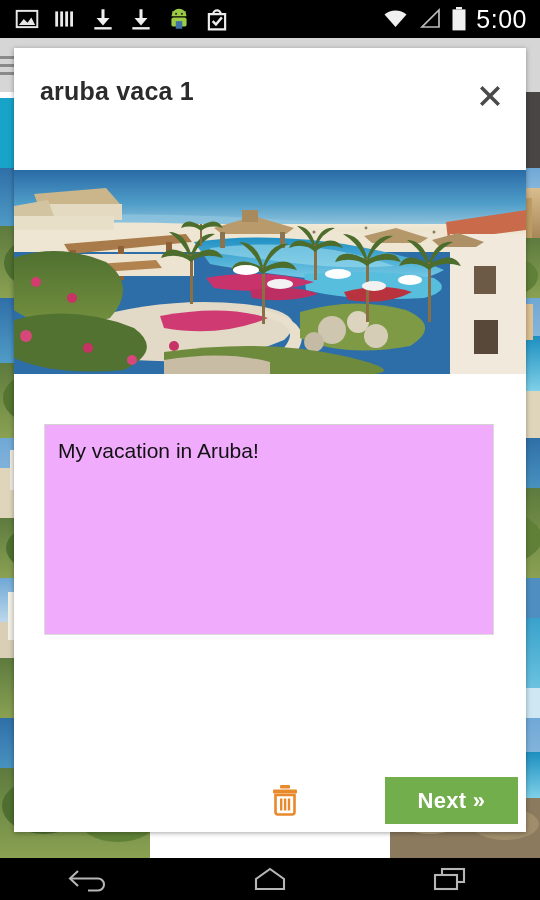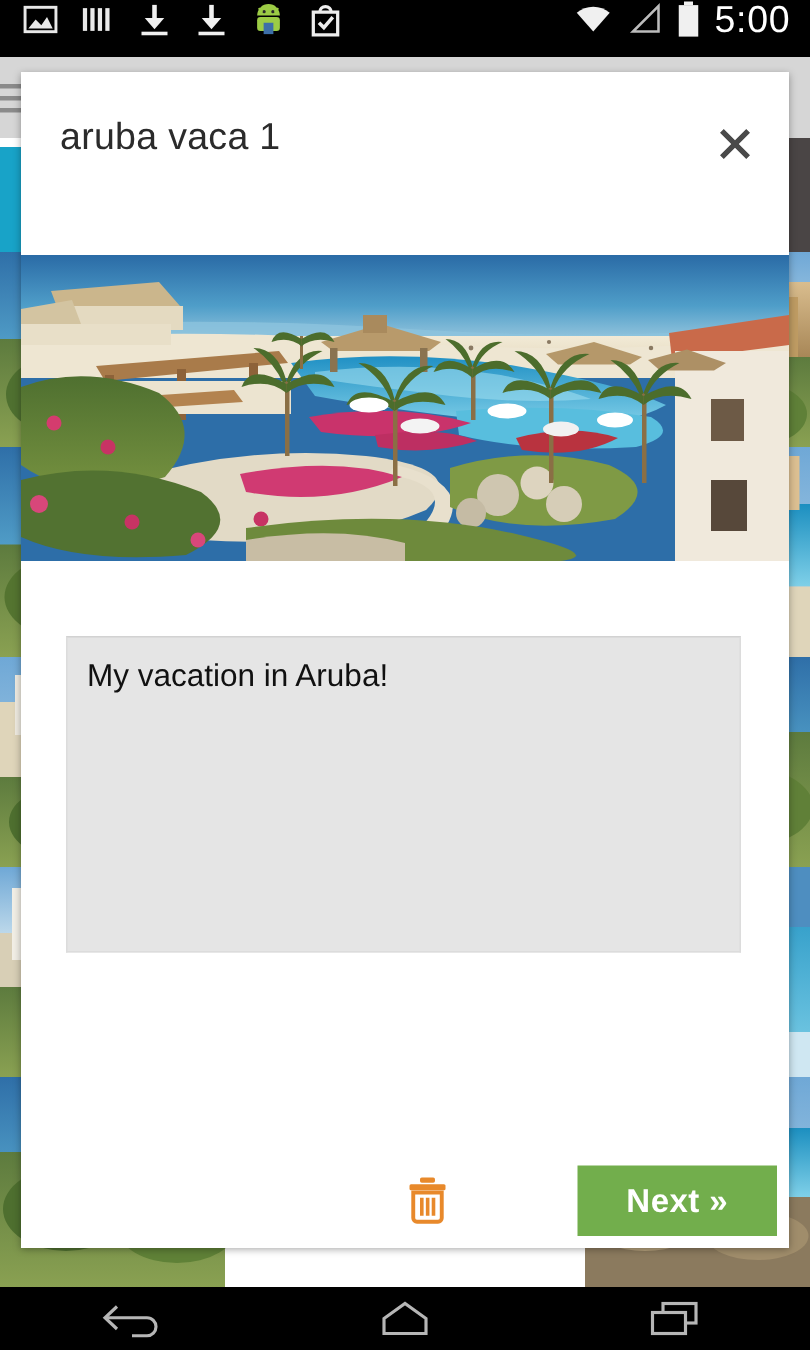--- a/index.html
+++ b/index.html
@@ -7,21 +7,21 @@
     width:540px; height:900px;
     background:#000;
     font-family:"Liberation Sans", sans-serif;
     overflow:hidden;
   }
   #screen { position:relative; width:540px; height:900px; background:#c9c9c9; overflow:hidden; }
 
   
   #statusbar {
     position:absolute; left:0; top:0; width:540px; height:38px;
-    background:#000; display:flex; align-items:flex-start;
+    background:#000; display:flex; align-items:center;
   }
   .sb-left { display:flex; align-items:center; gap:12px; padding-left:14px; }
   .sb-right { margin-left:auto; display:flex; align-items:center; gap:9px; padding-right:13px; }
   .sb-ico { width:26px; height:26px; display:block; }
   #clock { color:#fff; font-size:25px; letter-spacing:0.5px; font-weight:400; line-height:1; }
 
   
   #bg { position:absolute; left:0; top:38px; width:540px; height:820px; background:#ffffff; }
   #bg-topbar { position:absolute; left:0; top:0; width:540px; height:54px; background:#d6d6d6; }
   #bg-hamburger { position:absolute; left:0px; top:18px; width:22px; }
@@ -31,37 +31,37 @@
   #bg-grid { position:absolute; left:0; top:130px; width:540px; height:690px; display:block; }
 
   
   #dialog {
     position:absolute; left:14px; top:48px; width:512px; height:784px;
     background:#fff; box-shadow:0 1px 5px rgba(0,0,0,.35);
   }
   #dlg-head { position:relative; height:122px; }
   #dlg-title {
     position:absolute; left:26px; top:29px;
-    font-size:25px; color:#2b2b2b; font-weight:400; letter-spacing:.2px;
+    font-size:25px; color:#2b2b2b; font-weight:700; letter-spacing:.2px;
   }
   #close-btn {
     position:absolute; right:12px; top:24px; width:48px; height:48px;
     display:flex; align-items:center; justify-content:center; cursor:pointer;
   }
   #photo {
     position:relative; width:512px; height:204px; overflow:hidden; background:#2d6ea8;
   }
   #photo svg { display:block; width:512px; height:204px; }
 
   #dlg-body { padding:28px 30px 0 30px; }
   #desc-label { font-size:19px; font-weight:bold; color:#2f2f2f; letter-spacing:.3px; }
   #desc-box {
     margin-top:22px; width:450px; height:211px;
     border:1px solid #dcdcdc; border-top-color:#d2d2d2;
-    background:#e5e5e5; padding:12px 13px; font-size:21px; color:#111;
+    background:#f0abfc; padding:12px 13px; font-size:21px; color:#111;
     font-family:"Liberation Sans", sans-serif; resize:none; line-height:1.3;
   }
 
   #cover-btn {
     position:absolute; left:27px; top:662px; width:458px; height:52px;
     background:#f4c096; border-radius:5px; cursor:pointer;
     display:flex; align-items:center; justify-content:center; position:absolute;
   }
   #cover-label {
     color:#fff; font-size:20px; font-weight:bold; letter-spacing:2.2px;

